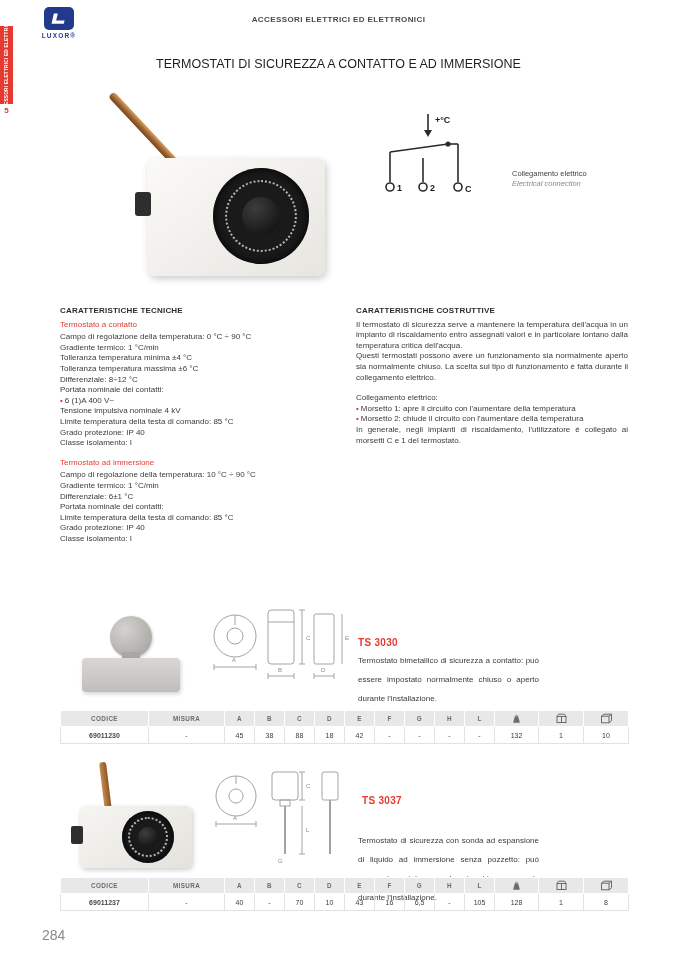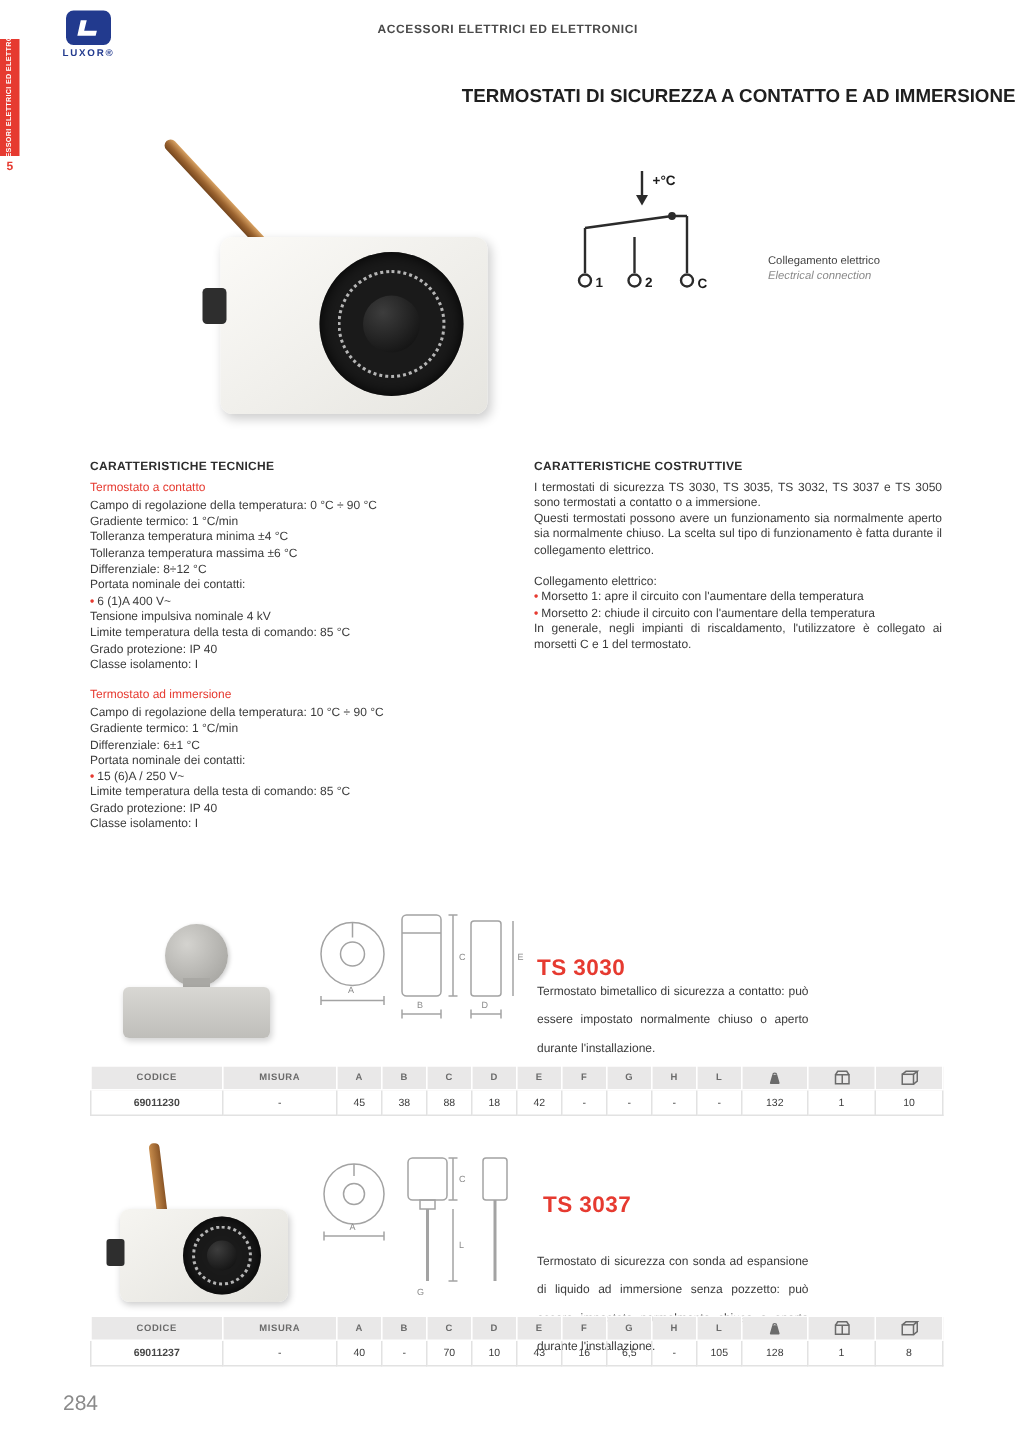--- a/index.html
+++ b/index.html
@@ -14,21 +14,21 @@
     writing-mode:vertical-rl;transform:rotate(180deg);
     display:flex;align-items:center;justify-content:center;
     font-size:4.8px;font-weight:bold;color:#fff;letter-spacing:.2px;overflow:hidden;white-space:nowrap;}
   .side-num{left:0;top:106px;width:13px;text-align:center;font-size:8px;font-weight:bold;color:#e63a30;}
   .logo-box{left:44px;top:7px;width:30px;height:23px;background:#223a8e;border-radius:5px;
     display:flex;align-items:center;justify-content:center;}
   .logo-text{left:38px;top:32px;width:42px;text-align:center;font-size:6.5px;font-weight:bold;
     color:#223a8e;letter-spacing:1.2px;}
   .cat-header{left:0;right:0;top:15px;text-align:center;font-size:8px;font-weight:bold;
     color:#4a4a4a;letter-spacing:.4px;}
-  .page-title{left:0;right:0;top:57px;text-align:right;font-size:12.5px;font-weight:bold;color:#1f1f1f;}
+  .page-title{left:0;right:0;top:57px;text-align:center;font-size:12.5px;font-weight:normal;color:#1f1f1f;}
   .page-num{left:42px;top:927px;font-size:14px;color:#8a8a8a;}
 
   
   .photo1{left:95px;top:80px;width:235px;height:215px;}
   .rod1{position:absolute;left:16px;top:10px;width:120px;height:8px;border-radius:4px;
     background:linear-gradient(180deg,#d8a263,#9c6430 55%,#74461e);
     transform:rotate(47deg);transform-origin:0 50%;}
   .body1{position:absolute;left:52px;top:78px;width:178px;height:118px;border-radius:8px;
     background:linear-gradient(145deg,#fbfaf7,#e6e5e0);box-shadow:2px 3px 7px rgba(0,0,0,.2);}
   .gland1{position:absolute;left:40px;top:112px;width:16px;height:24px;background:#2e2e2e;border-radius:3px;}
@@ -65,21 +65,21 @@
     background:linear-gradient(#d8d7d3,#bfbeba);box-shadow:1px 2px 4px rgba(0,0,0,.18);}
   .photo3{left:66px;top:762px;width:140px;height:108px;}
   .rod3{position:absolute;left:36px;top:0;width:7px;height:50px;border-radius:3px;
     background:linear-gradient(90deg,#c78c4c,#8a5526);transform:rotate(-7deg);}
   .body3{position:absolute;left:14px;top:44px;width:112px;height:62px;border-radius:6px;
     background:linear-gradient(145deg,#f6f5f1,#e3e2dd);box-shadow:1px 2px 5px rgba(0,0,0,.2);}
   .gland3{position:absolute;left:5px;top:64px;width:12px;height:18px;background:#2e2e2e;border-radius:2px;}
   .dial3{left:56px;top:49px;width:52px;height:52px;}
   .draw1{left:208px;top:598px;width:145px;height:105px;}
   .draw2{left:210px;top:766px;width:145px;height:102px;}
-  .prod-name{font-size:15px;font-weight:bold;color:#e63a30;letter-spacing:.3px;}
+  .prod-name{font-size:10px;font-weight:bold;color:#e63a30;letter-spacing:.3px;}
   .pn1{left:358px;top:637px;}
   .pn2{left:362px;top:795px;}
   .prod-desc{width:181px;font-size:8px;line-height:19px;text-align:justify;}
   .pd1{left:358px;top:651px;}
   .pd2{left:358px;top:809px;margin-top:22px;}
 
   
   .spec-table{position:absolute;left:60px;width:568px;border-collapse:collapse;table-layout:fixed;
     border:1px solid #ddd;}
   .t1{top:710px;}
@@ -179,33 +179,32 @@
   <div>
 
       <div class="spec-line"><span>Campo di regolazione della temperatura: 10 °C ÷ 90 °C</span></div>
 
       <div class="spec-line"><span>Gradiente termico: 1 °C/min</span></div>
 
       <div class="spec-line"><span>Differenziale: 6±1 °C</span></div>
 
       <div class="spec-line"><span>Portata nominale dei contatti:</span></div>
 
-      <div class="spec-line"><span class="bullet">•</span><span>15 (6)A / 250 V~</span></div>
 
       <div class="spec-line"><span>Limite temperatura della testa di comando: 85 °C</span></div>
 
       <div class="spec-line"><span>Grado protezione: IP 40</span></div>
 
       <div class="spec-line"><span>Classe isolamento: I</span></div>
     </div>
 </div>
 
 <div class="abs col col-right">
   <div class="sec-heading">CARATTERISTICHE COSTRUTTIVE</div>
-  <div>I termostati di sicurezza TS 3030, TS 3035, TS 3032, TS 3037 e TS 3050 sono termostati a contatto o a immersione.</div>
+  <div>Il termostato di sicurezza serve a mantenere la temperatura dell'acqua in un impianto di riscaldamento entro assegnati valori e in particolare lontano dalla temperatura critica dell'acqua.</div>
   <div>Questi termostati possono avere un funzionamento sia normalmente aperto sia normalmente chiuso. La scelta sul tipo di funzionamento è fatta durante il collegamento elettrico.</div>
   <div class="p-gap">Collegamento elettrico:</div>
   <div>
 
 
       <div class="spec-line"><span class="bullet">•</span><span>Morsetto 1: apre il circuito con l'aumentare della temperatura</span></div>
 
       <div class="spec-line"><span class="bullet">•</span><span>Morsetto 2: chiude il circuito con l'aumentare della temperatura</span></div>
     </div>
   <div>In generale, negli impianti di riscaldamento, l'utilizzatore è collegato ai morsetti C e 1 del termostato.</div>

